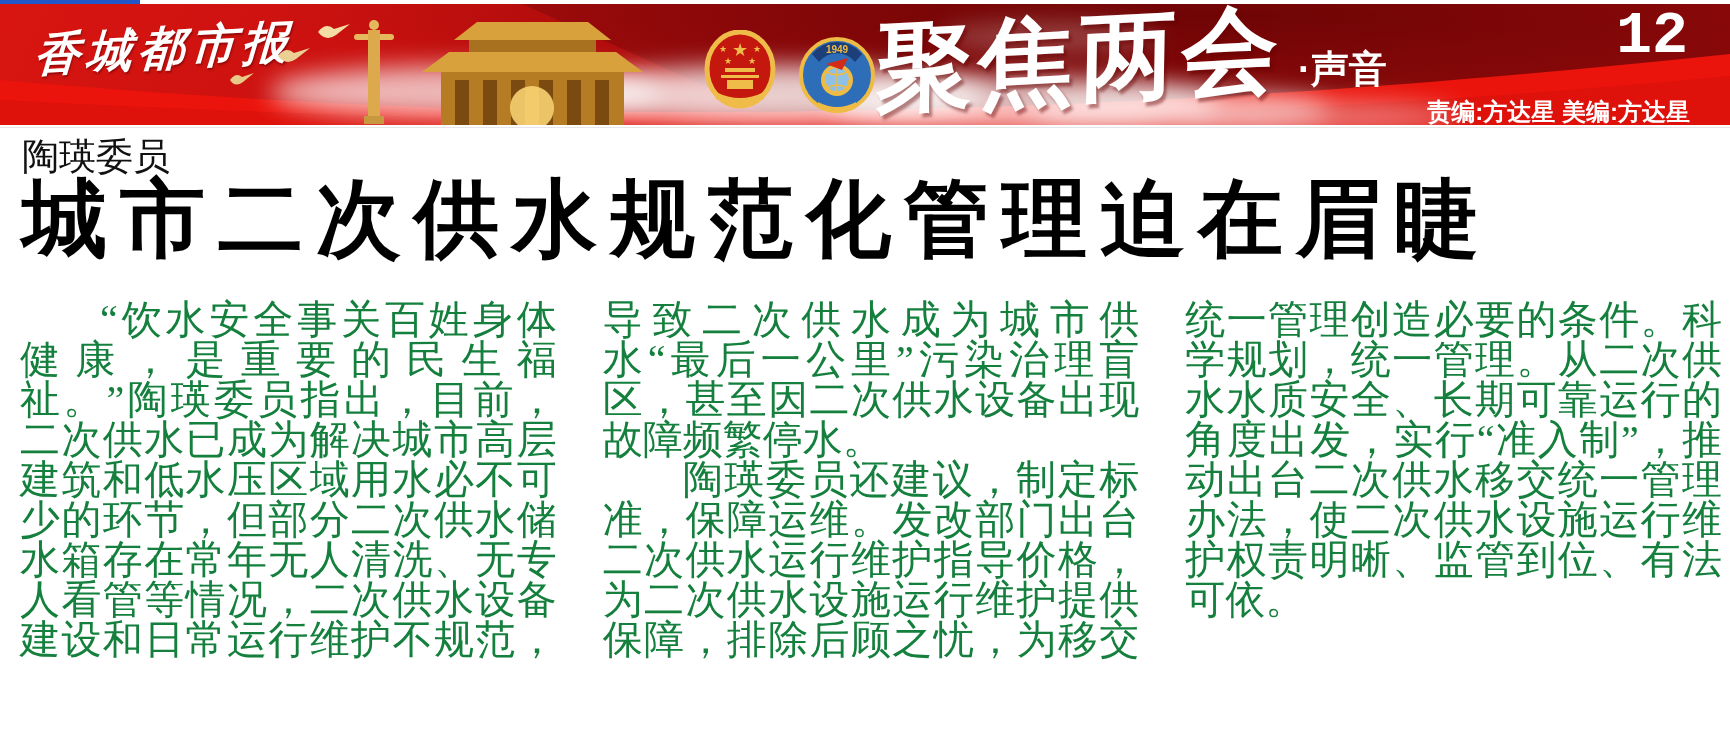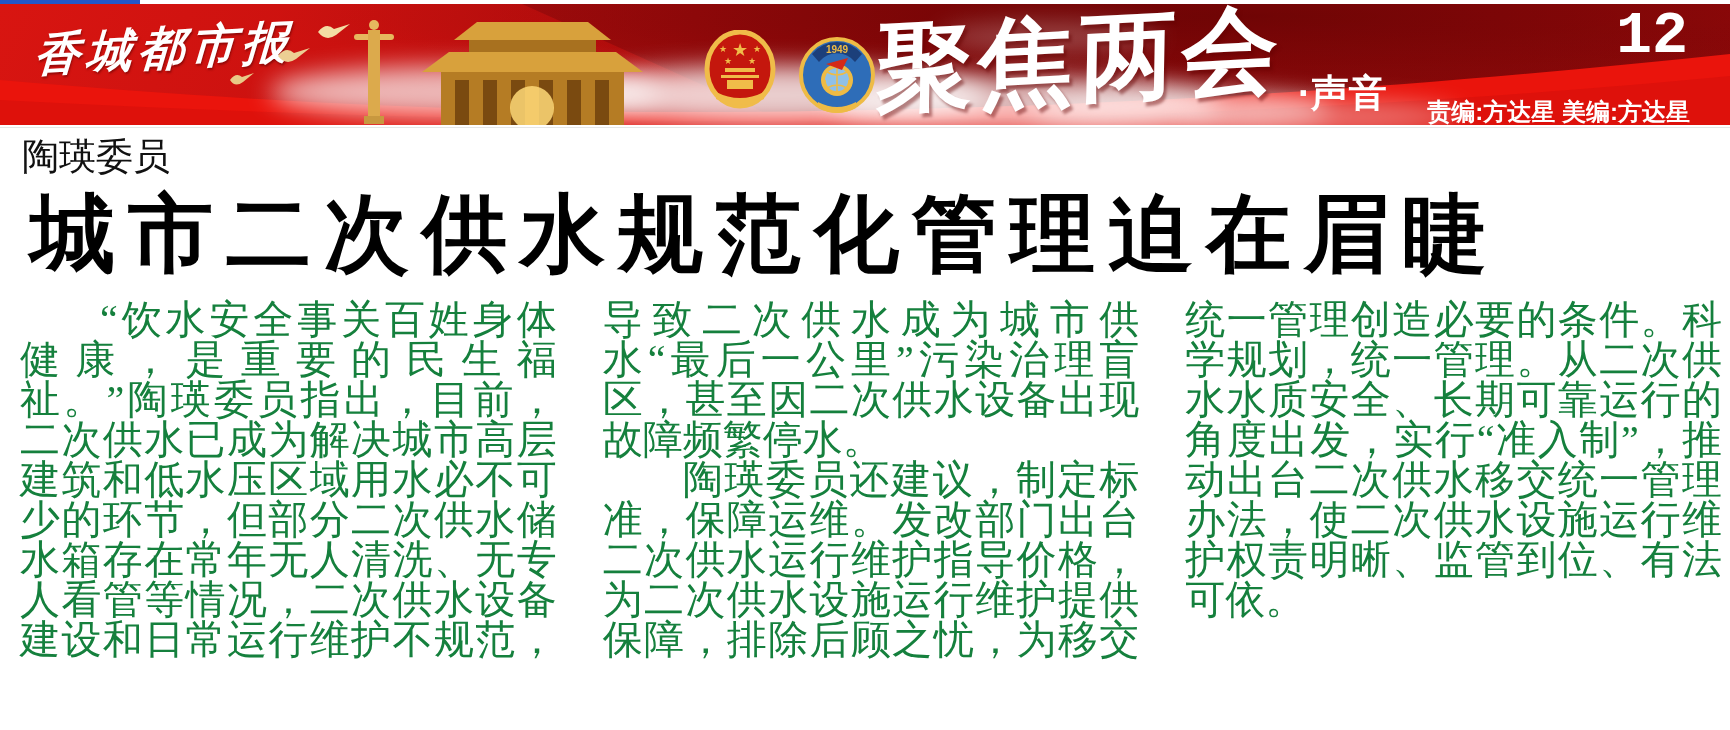--- a/index.html
+++ b/index.html
@@ -34,21 +34,21 @@
   .doves{position:absolute;left:222px;top:18px;}
   .pillar{position:absolute;left:352px;top:14px;}
   .palace{position:absolute;left:415px;top:4px;}
   .emblem-national{position:absolute;left:704px;top:26px;}
   .emblem-cppcc{position:absolute;left:798px;top:28px;}
 
   .banner-title{position:absolute;left:876px;top:-4px;color:#fff;font-size:96px;line-height:118px;
             font-weight:900;font-family:"Liberation Sans","DejaVu Sans",sans-serif;
             transform:rotate(-3deg) skewX(-4deg);letter-spacing:6px;white-space:nowrap;
             text-shadow:3px 4px 3px rgba(100,0,0,.45);}
-  .banner-suffix{position:absolute;left:1298px;top:64px;color:#fff;font-size:38px;font-weight:bold;
+  .banner-suffix{position:absolute;left:1298px;top:40px;color:#fff;font-size:38px;font-weight:bold;
             font-family:"Liberation Sans","DejaVu Sans",sans-serif;white-space:nowrap;text-align:center;}
   .page-number{position:absolute;right:42px;top:2px;color:#fff;font-size:60px;font-weight:bold;
             font-family:Liberation Mono, monospace;line-height:60px;}
   .date-line{position:absolute;right:40px;top:60px;color:#fff;font-size:27px;font-weight:bold;
             font-family:"Liberation Sans","DejaVu Sans",sans-serif;white-space:nowrap;}
   .editors-line{position:absolute;right:40px;top:92px;color:#fff;font-size:24px;font-weight:bold;
             font-family:"Liberation Sans","DejaVu Sans",sans-serif;white-space:nowrap;}
 
   
   .kicker{position:absolute;left:22px;top:132px;color:#111;font-size:37px;
@@ -139,20 +139,20 @@
 
     <div class="banner-title">聚焦两会</div>
     <div class="banner-suffix">·声音</div>
     <div class="page-number">12</div>
     <div class="editors-line">责编:方达星 美编:方达星</div>
   </div>
 
   <div class="banner-edge"></div>
 
   <div class="kicker">陶瑛委员</div>
-  <h1 class="headline" style="margin:12px;">城市二次供水规范化管理迫在眉睫</h1>
+  <h1 class="headline" style="margin:4px;font-family:Liberation Mono, monospace;">城市二次供水规范化管理迫在眉睫</h1>
 
   <div class="article">
     <p><span>“饮水安全事关百姓身体健康，是重要的民生福祉。”陶瑛委员指出，目前，二次供水已成为解决城市高层建筑和低水压区域用水必不可少的环节，但部分二次供水储水箱存在常年无人清洗、无专人看管等情况，二次供水设备建设和日常运行维护不规范，导致二次供水成为城市供水“最后一公里”污染治理盲区，甚至因二次供水设备出现故障频繁停水。</span></p>
     <p><span>陶瑛委员还建议，制定标准，保障运维。发改部门出台二次供水运行维护指导价格，为二次供水设施运行维护提供保障，排除后顾之忧，为移交统一管理创造必要的条件。科学规划，统一管理。从二次供水水质安全、长期可靠运行的角度出发，实行“准入制”，推动出台二次供水移交统一管理办法，使二次供水设施运行维护权责明晰、监管到位、有法可依。</span></p>
   </div>
 
 </div>
 
 </body></html>

